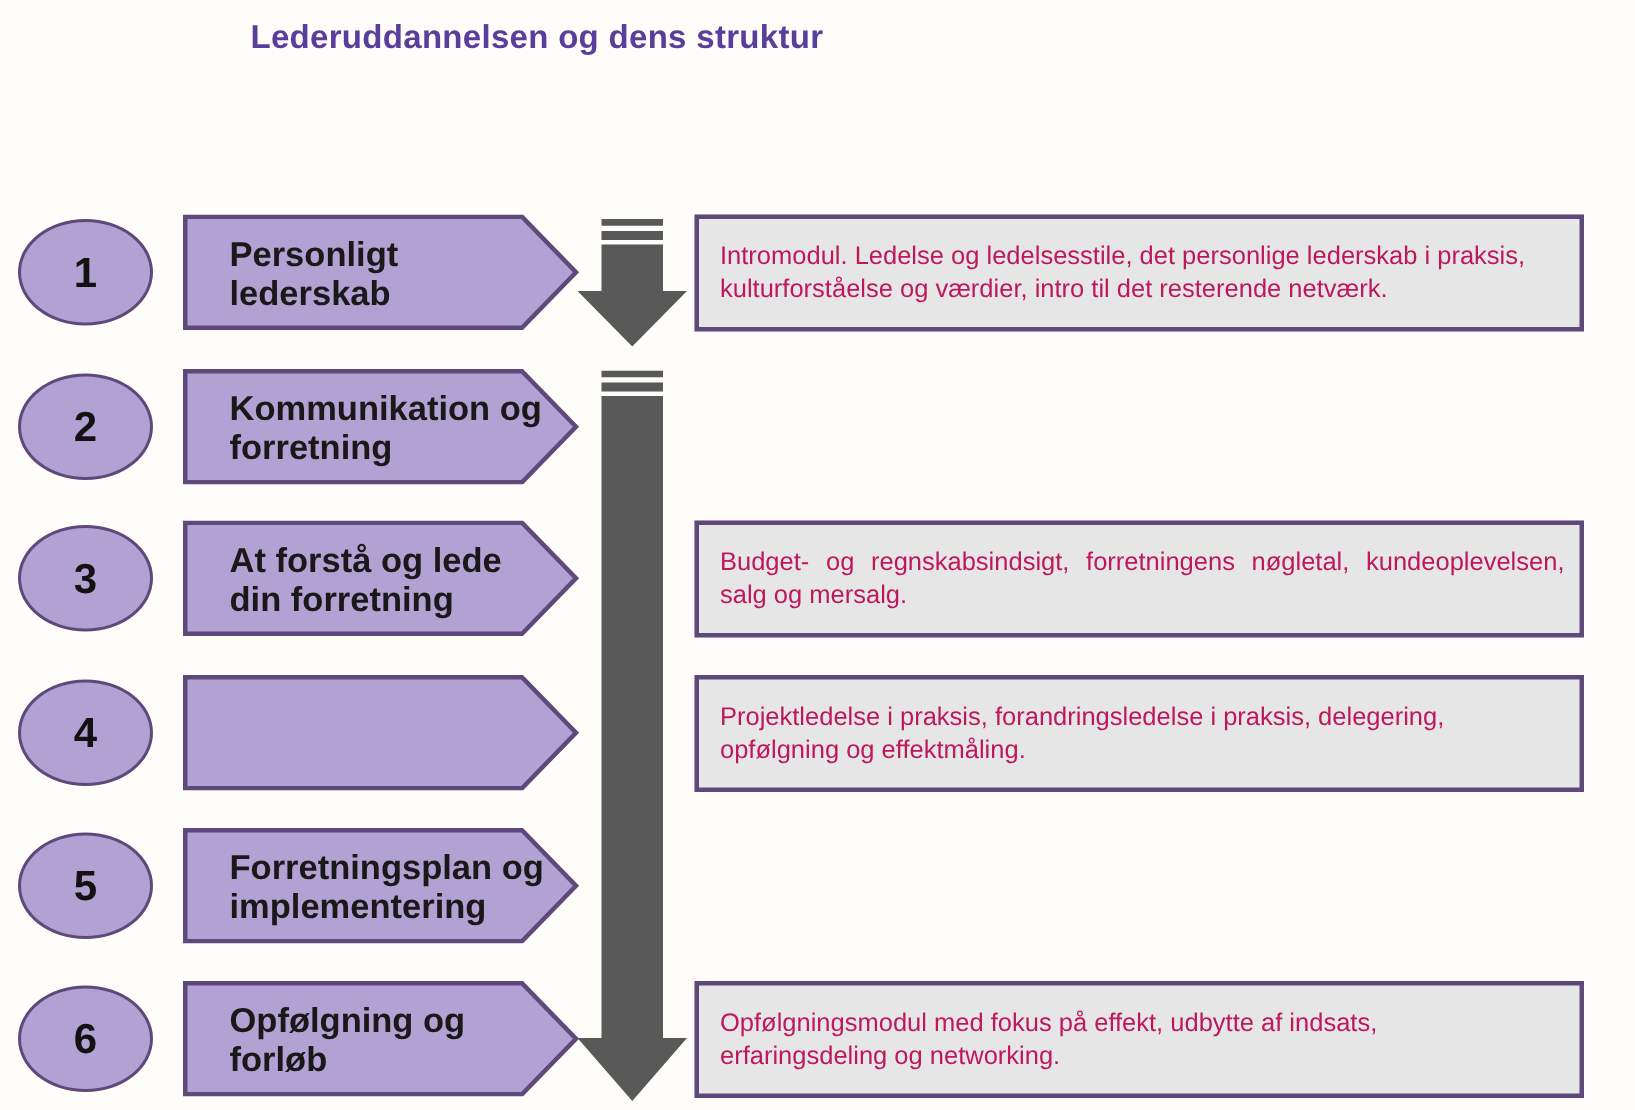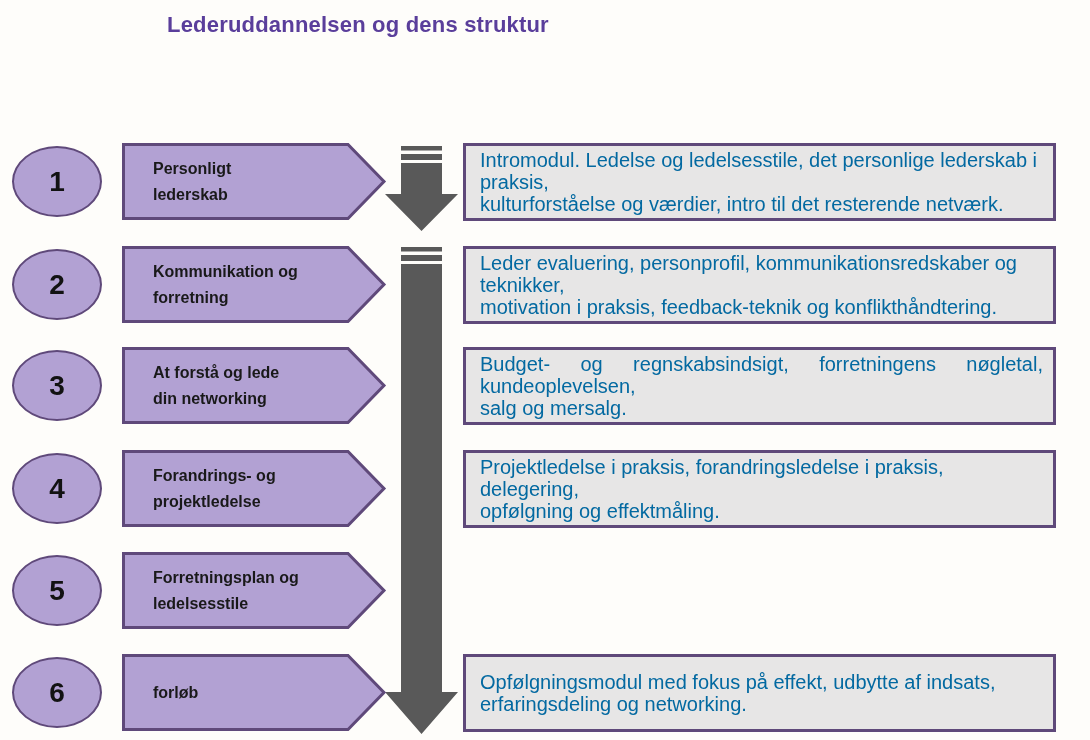--- a/index.html
+++ b/index.html
@@ -61,44 +61,44 @@
   }
   .pent svg{position:absolute;left:0;top:0;}
   .pent-text{
     position:absolute;
     left:31px;
     top:0;
     height:100%;
     display:flex;
     flex-direction:column;
     justify-content:center;
-    font-size:16px;
+    font-size:23px;
     font-weight:bold;
     color:#191919;
     line-height:26px;
     white-space:nowrap;
   }
   .desc-box{
     position:absolute;
     left:463px;
     top:0;
     width:593px;
     height:78px;
     background:var(--box-fill);
     border:3px solid var(--accent-border);
     box-sizing:border-box;
     display:flex;
     align-items:center;
   }
   .desc{
     margin:0;
     padding:0 10px 0 14px;
-    font-size:20px;
+    font-size:17px;
     line-height:22px;
-    color:#0369a1;
+    color:#be185d;
     width:100%;
     box-sizing:border-box;
   }
   .desc .dline{display:block;}
   .justify-first .dline1{
     text-align:justify;
     text-align-last:justify;
   }
   .gray-arrow{position:absolute;left:385px;}
   .gray-arrow svg{display:block;}
@@ -157,94 +157,85 @@
     </div>
     <div class="pent">
       <svg width="265" height="77" viewBox="0 0 265 77">
         <polygon points="1.5,1.5 226,1.5 262,38.5 226,75.5 1.5,75.5" fill="var(--accent-fill)" stroke="var(--accent-border)" stroke-width="3"></polygon>
       </svg>
       <div class="pent-text">
         <span>Kommunikation og</span>
         <span>forretning</span>
       </div>
     </div>
-    <div class="desc-box">
-      <p class="desc">
-        <span class="dline dline1">Leder evaluering, personprofil, kommunikationsredskaber og teknikker,</span>
-        <span class="dline">motivation i praksis, feedback-teknik og konflikthåndtering.</span>
-      </p>
-    </div>
   </div>
 
   <div class="row" style="top:347px">
     <div class="ellipse">
       <span class="num">3</span>
     </div>
     <div class="pent">
       <svg width="265" height="77" viewBox="0 0 265 77">
         <polygon points="1.5,1.5 226,1.5 262,38.5 226,75.5 1.5,75.5" fill="var(--accent-fill)" stroke="var(--accent-border)" stroke-width="3"></polygon>
       </svg>
       <div class="pent-text">
         <span>At forstå og lede</span>
-        <span>din networking</span>
+        <span>din forretning</span>
       </div>
     </div>
     <div class="desc-box">
       <p class="desc justify-first">
         <span class="dline dline1">Budget- og regnskabsindsigt, forretningens nøgletal, kundeoplevelsen,</span>
         <span class="dline">salg og mersalg.</span>
       </p>
     </div>
   </div>
 
   <div class="row" style="top:450px">
     <div class="ellipse">
       <span class="num">4</span>
     </div>
     <div class="pent">
       <svg width="265" height="77" viewBox="0 0 265 77">
         <polygon points="1.5,1.5 226,1.5 262,38.5 226,75.5 1.5,75.5" fill="var(--accent-fill)" stroke="var(--accent-border)" stroke-width="3"></polygon>
       </svg>
-      <div class="pent-text">
-        <span>Forandrings- og</span>
-        <span>projektledelse</span>
-      </div>
     </div>
     <div class="desc-box">
       <p class="desc">
         <span class="dline dline1">Projektledelse i praksis, forandringsledelse i praksis, delegering,</span>
         <span class="dline">opfølgning og effektmåling.</span>
       </p>
     </div>
   </div>
 
   <div class="row" style="top:552px">
     <div class="ellipse">
       <span class="num">5</span>
     </div>
     <div class="pent">
       <svg width="265" height="77" viewBox="0 0 265 77">
         <polygon points="1.5,1.5 226,1.5 262,38.5 226,75.5 1.5,75.5" fill="var(--accent-fill)" stroke="var(--accent-border)" stroke-width="3"></polygon>
       </svg>
       <div class="pent-text">
         <span>Forretningsplan og</span>
-        <span>ledelsesstile</span>
+        <span>implementering</span>
       </div>
     </div>
   </div>
 
   <div class="row" style="top:654px">
     <div class="ellipse">
       <span class="num">6</span>
     </div>
     <div class="pent">
       <svg width="265" height="77" viewBox="0 0 265 77">
         <polygon points="1.5,1.5 226,1.5 262,38.5 226,75.5 1.5,75.5" fill="var(--accent-fill)" stroke="var(--accent-border)" stroke-width="3"></polygon>
       </svg>
       <div class="pent-text">
+        <span>Opfølgning og</span>
         <span>forløb</span>
       </div>
     </div>
     <div class="desc-box">
       <p class="desc">
         <span class="dline dline1">Opfølgningsmodul med fokus på effekt, udbytte af indsats,</span>
         <span class="dline">erfaringsdeling og networking.</span>
       </p>
     </div>
   </div>

